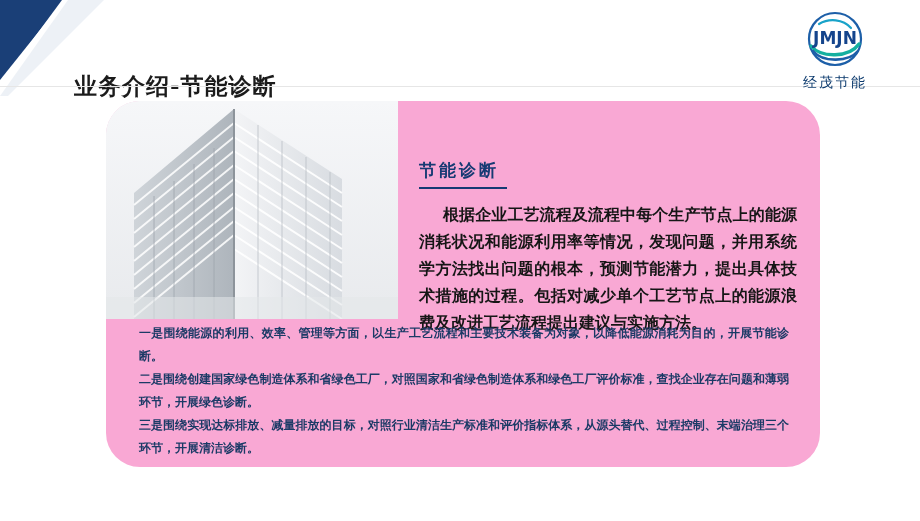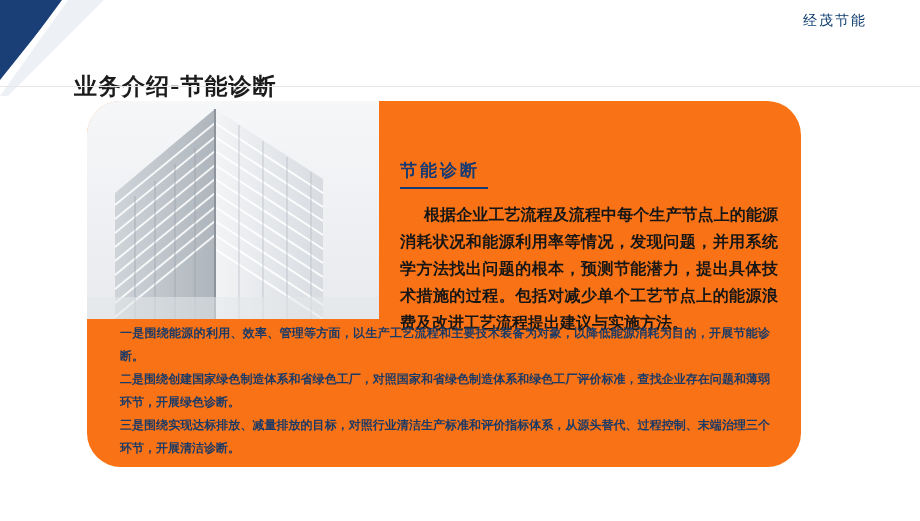--- a/index.html
+++ b/index.html
@@ -79,25 +79,25 @@
     font-size: 14px;
     font-weight: normal;
     color: #0d3b6e;
     letter-spacing: 2px;
     font-family: "DejaVu Sans", "Liberation Sans", sans-serif;
   }
 
   
   .card {
     position: absolute;
-    left: 87px;
+    left: 106px;
     top: 101px;
     width: 714px;
     height: 366px;
-    background: #f97316;
+    background: #f9a8d4;
     border-radius: 34px;
     overflow: hidden;
   }
 
   
   .photo {
     position: absolute;
     left: 0;
     top: 0;
     width: 292px;
@@ -170,20 +170,29 @@
       <polygon points="68,0 104,0 8,96 0,96" fill="#dfe6ef" opacity="0.55"></polygon>
     </svg>
   </div>
 
   <div class="header">
     <div class="title">业务介绍-节能诊断</div>
   </div>
   <div class="header-rule"></div>
 
   <div class="logo">
+    <div class="logo-mark">
+      <svg width="68" height="62" viewBox="0 0 68 62" xmlns="http://www.w3.org/2000/svg">
+        <circle cx="34" cy="29" r="26" fill="none" stroke="#1d5fa8" stroke-width="2.2"></circle>
+        <path d="M10 36 C20 48, 48 48, 58 34" fill="none" stroke="#14b0a0" stroke-width="3.4" stroke-linecap="round"></path>
+        <path d="M12 41 C22 53, 48 52, 57 41" fill="none" stroke="#1d5fa8" stroke-width="2.6" stroke-linecap="round"></path>
+        <path d="M18 14 C28 8, 42 9, 50 18" fill="none" stroke="#19a3c9" stroke-width="2.2" stroke-linecap="round"></path>
+        <text x="34" y="34" text-anchor="middle" font-family="DejaVu Sans, sans-serif" font-size="17" font-weight="bold" fill="#14448c">JMJN</text>
+      </svg>
+    </div>
     <div class="logo-text">经茂节能</div>
   </div>
 
   <div class="card">
 
     <div class="photo">
       <svg width="292" height="218" viewBox="0 0 292 218" xmlns="http://www.w3.org/2000/svg">
         <defs>
           <linearGradient id="skyg" x1="0" y1="0" x2="0" y2="1">
             <stop offset="0%" stop-color="#f6f7f9"></stop>

